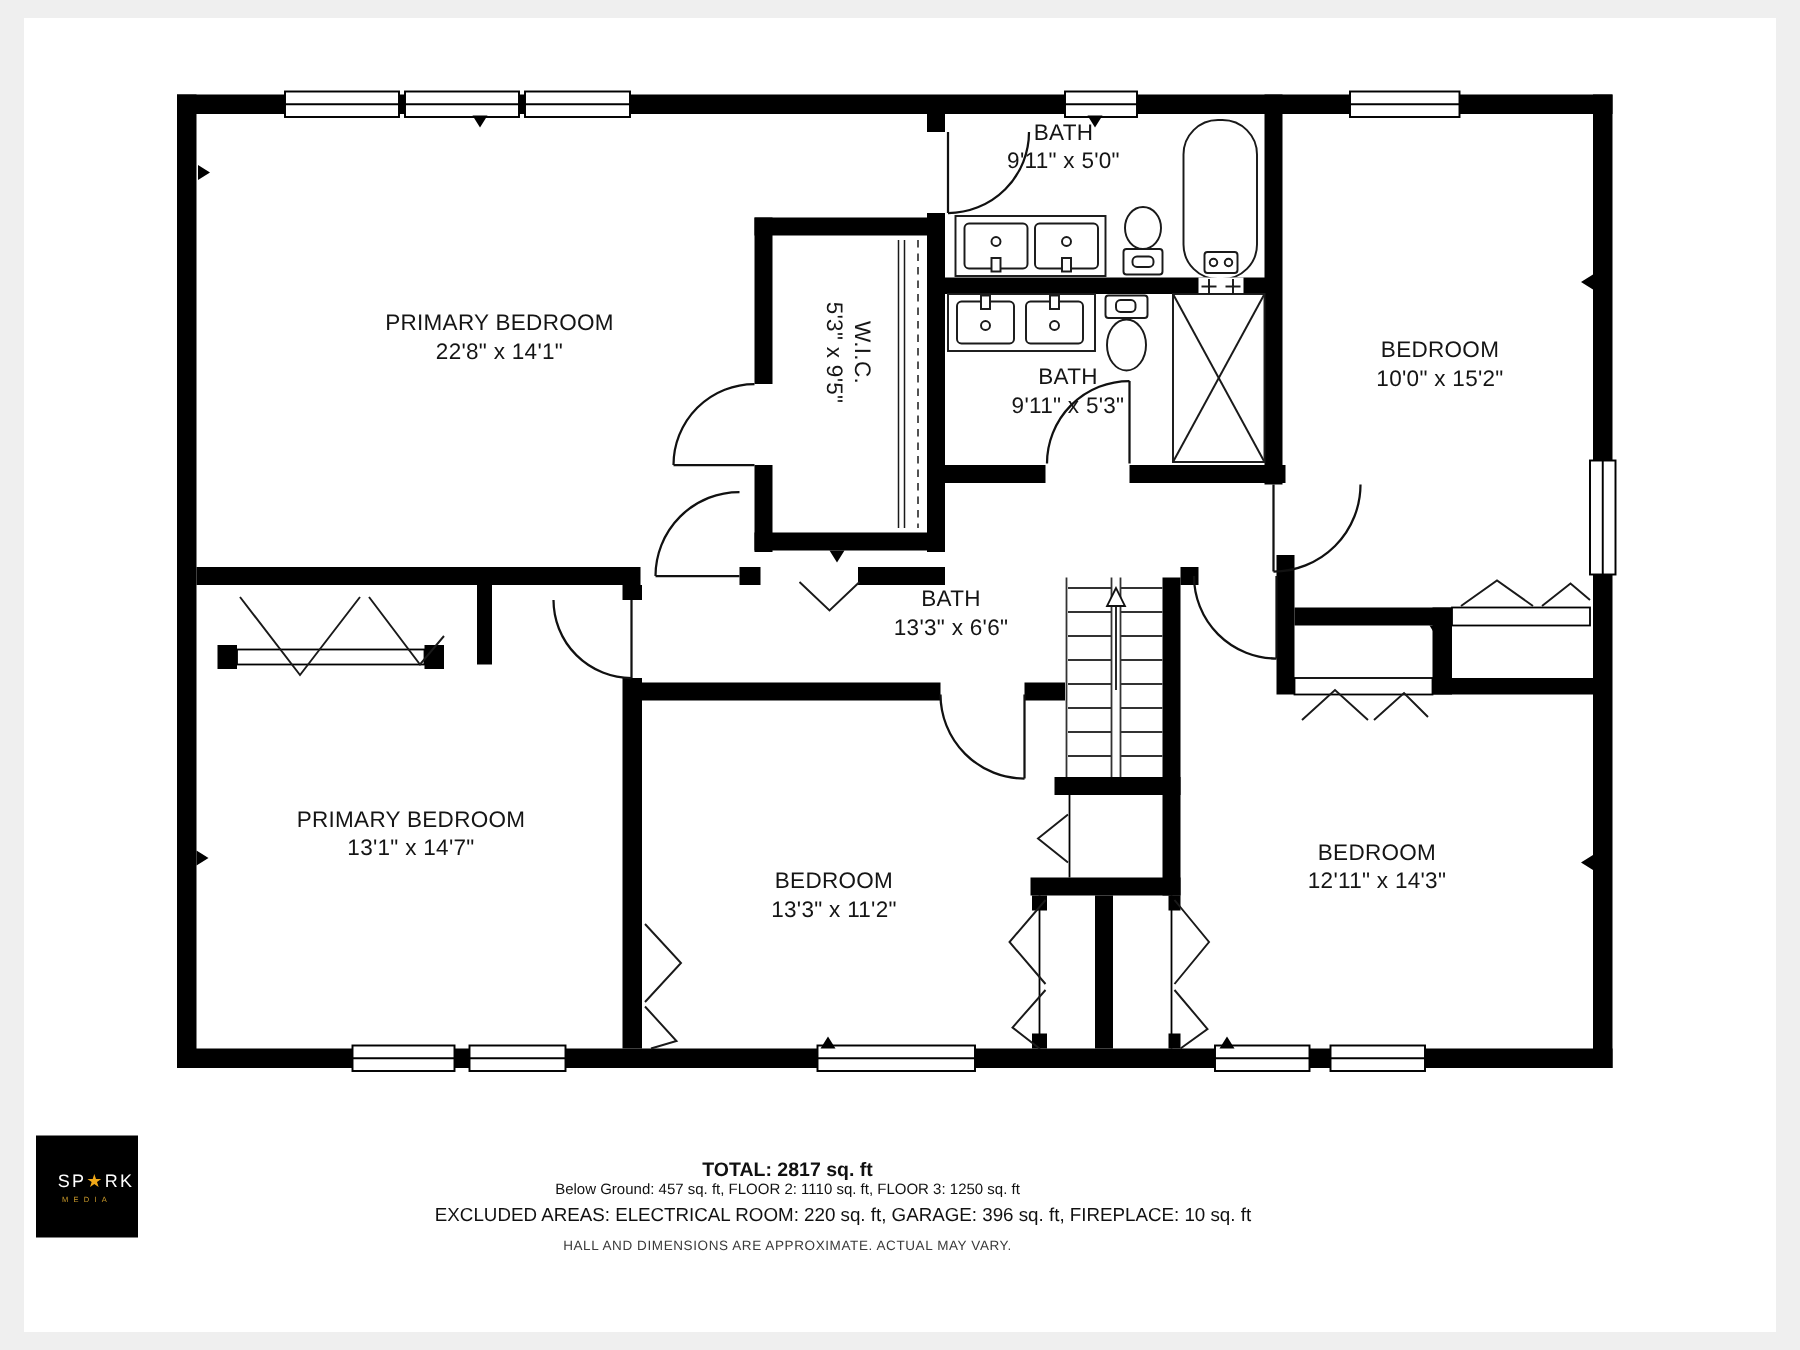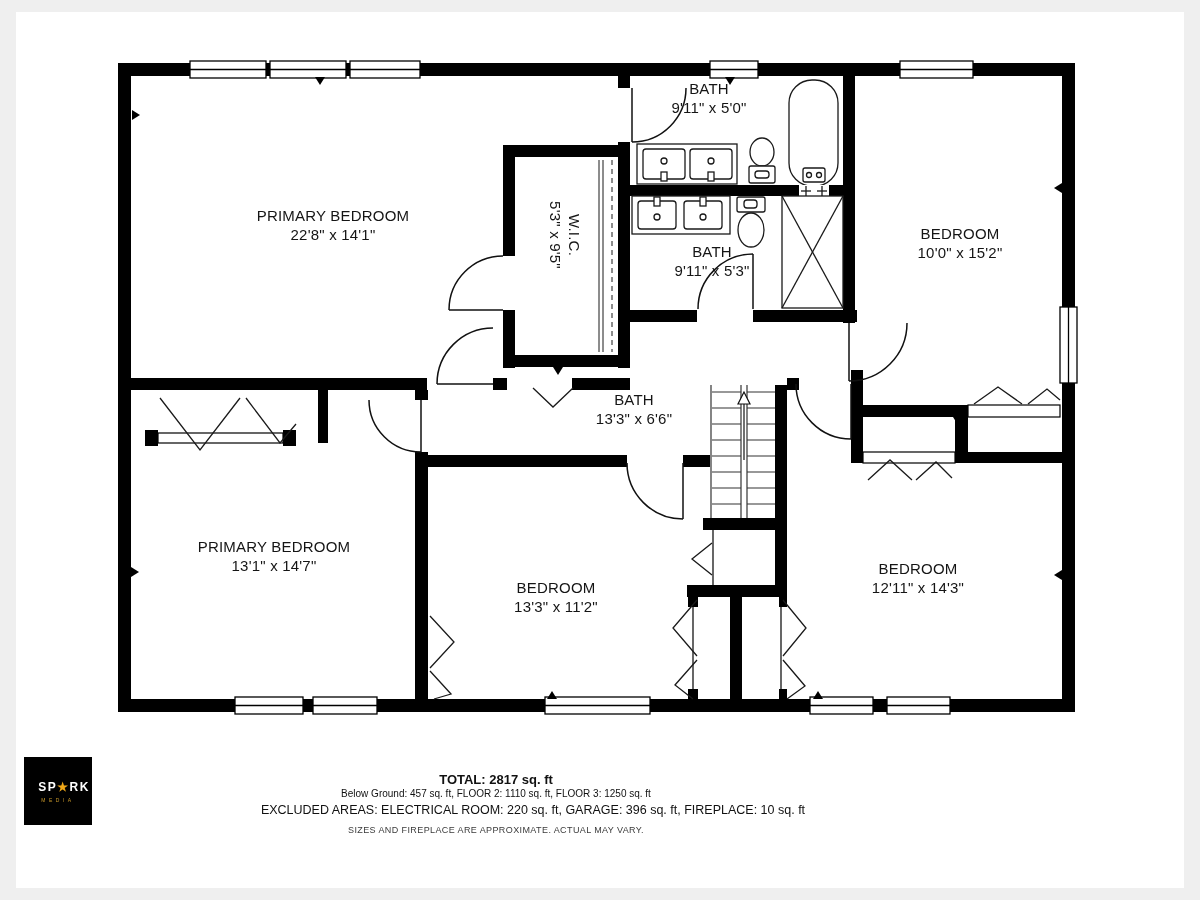--- a/index.html
+++ b/index.html
@@ -3,28 +3,28 @@
 <meta charset="utf-8">
 <style>
   html,body{margin:0;padding:0;}
   body{background:#efefef;font-family:"Liberation Sans",sans-serif;}
   #app{position:relative;width:1200px;height:900px;background:#efefef;overflow:hidden;}
   #canvas{position:absolute;left:16px;top:12px;right:16px;bottom:12px;background:#ffffff;}
   #plan-svg{position:absolute;left:0;top:0;}
   .room-label{position:absolute;transform:translate(-50%,-50%);text-align:center;
     font-size:15px;line-height:19px;color:#151515;white-space:nowrap;letter-spacing:.2px;}
   .room-label.rot{transform:translate(-50%,-50%) rotate(90deg);}
-  .footer{position:absolute;left:0;width:992px;text-align:center;color:#111;}
+  .footer{position:absolute;left:0;width:992px;text-align:center;color:#111;padding-left:29px;}
   .f-total{top:772px;font-size:13px;font-weight:bold;}
   .f-floors{top:788px;font-size:10px;}
   .f-excluded{top:803px;font-size:12.5px;margin-left:37px;}
   .f-disclaimer{top:825px;font-size:9px;color:#3a3a3a;letter-spacing:.4px;}
   .logo{position:absolute;left:24px;top:757px;width:68px;height:68px;background:#000;
     display:flex;flex-direction:column;align-items:center;justify-content:center;gap:3px;}
-  .logo .brand{color:#fff;font-weight:bold;font-size:12px;letter-spacing:1.5px;white-space:nowrap;margin-left:12px;}
+  .logo .brand{color:#fff;font-weight:normal;font-size:12px;letter-spacing:1.5px;white-space:nowrap;margin-left:12px;}
   .logo .star{color:#f0a818;font-size:12px;}
   .logo .sub{color:#c9992a;font-size:5px;letter-spacing:3.5px;white-space:nowrap;}
 </style>
 </head>
 <body>
 
 <div id="app">
   <div id="canvas"></div>
 
   <svg id="plan-svg" width="1200" height="900" viewBox="0 0 1200 900">
@@ -303,19 +303,19 @@
     <div>13'3" x 11'2"</div>
   </div>
   <div class="room-label" style="left:918px;top:578px;">
     <div>BEDROOM</div>
     <div>12'11" x 14'3"</div>
   </div>
 
   <div class="footer f-total">TOTAL: 2817 sq. ft</div>
   <div class="footer f-floors">Below Ground: 457 sq. ft, FLOOR 2: 1110 sq. ft, FLOOR 3: 1250 sq. ft</div>
   <div class="footer f-excluded">EXCLUDED AREAS: ELECTRICAL ROOM: 220 sq. ft, GARAGE: 396 sq. ft, FIREPLACE: 10 sq. ft</div>
-  <div class="footer f-disclaimer">SIZES AND FIREPLACE ARE APPROXIMATE. ACTUAL MAY VARY.</div>
+  <div class="footer f-disclaimer">HALL AND DIMENSIONS ARE APPROXIMATE. ACTUAL MAY VARY.</div>
 
   <div class="logo">
     <div class="brand"><span>SP</span><span class="star">★</span><span>RK</span></div>
     <div class="sub">MEDIA</div>
   </div>
 </div>
 
 </body></html>

